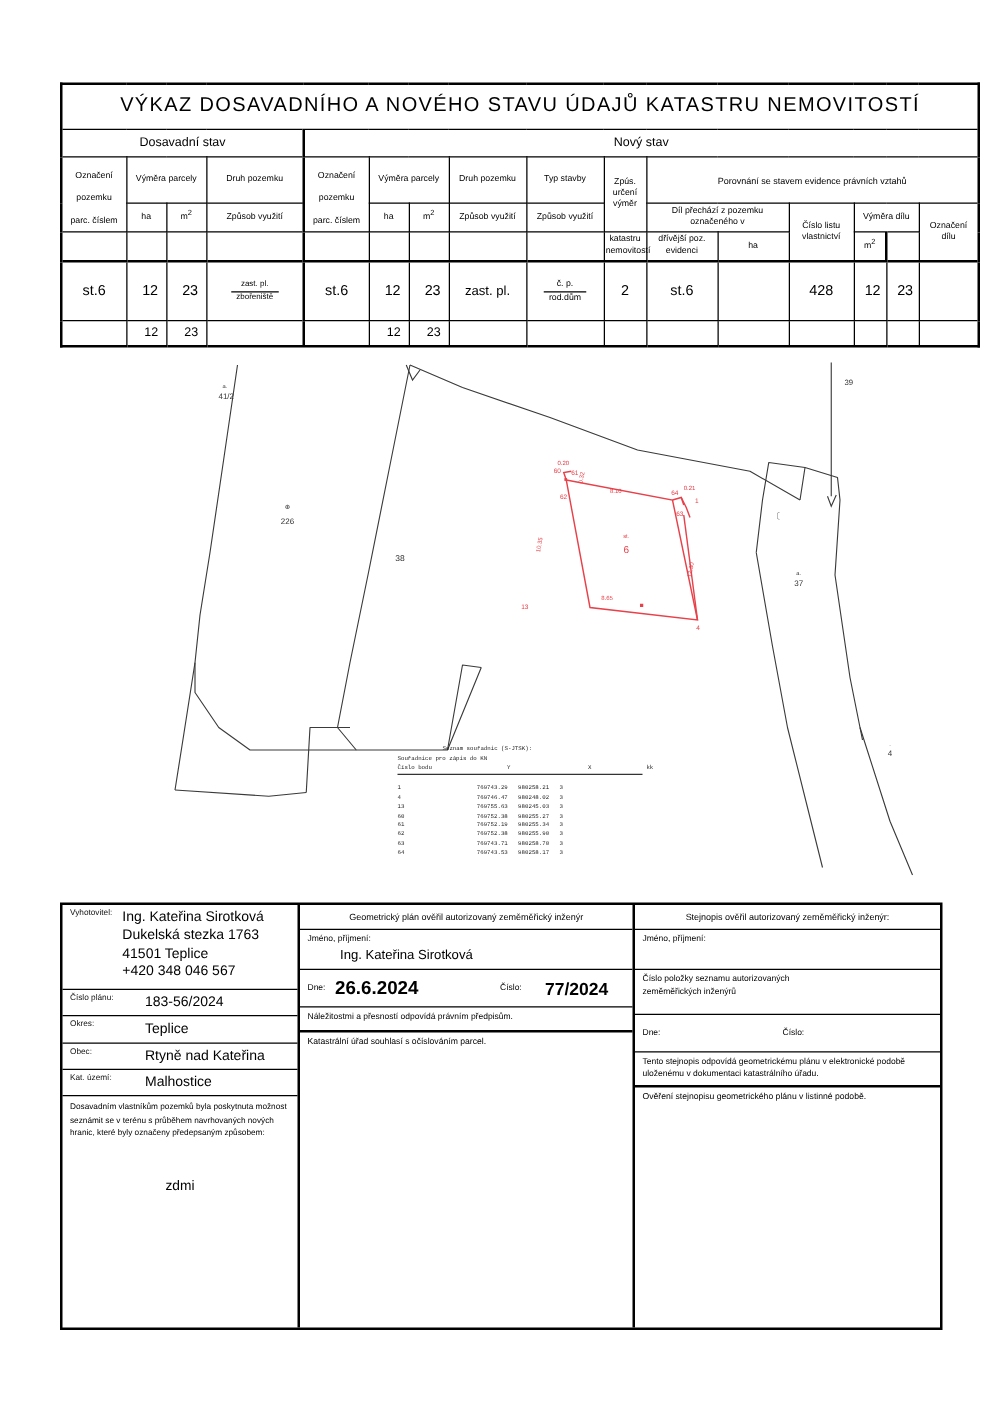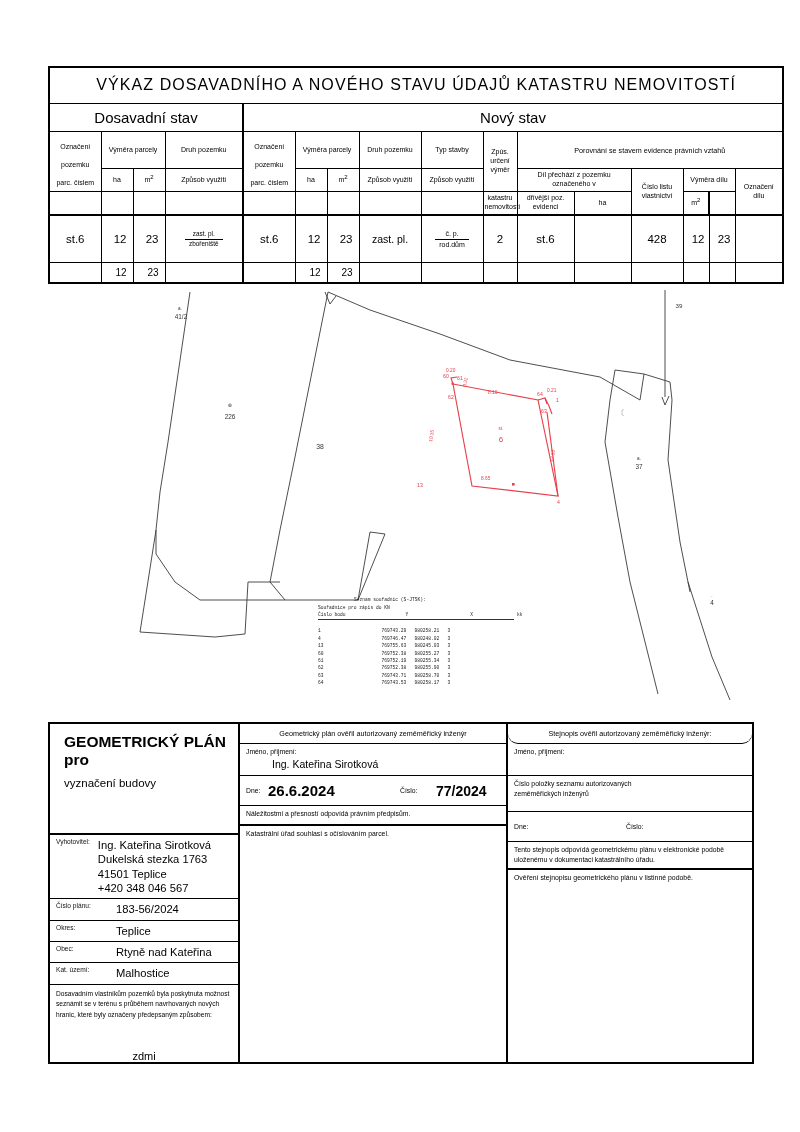--- a/index.html
+++ b/index.html
@@ -35,21 +35,21 @@
     font-weight: normal;
     padding: 1px 1px;
   }
   .ttl {
     font-size: 16px;
     font-weight: bold;
     letter-spacing: 1.1px;
     padding: 8px 0 9px 0 !important;
   }
   .sec {
-    font-size: 15px;
+    font-size: 10px;
     font-weight: bold;
     padding: 5px 0 5px 0 !important;
     margin-left: 21px;
   }
   .porov {
     font-size: 7.2px;
     padding: 2px 0 2px 0 !important;
   }
   .hd {
     font-size: 7.0px;
@@ -218,21 +218,20 @@
   .dne { height: 30px; }
   .nalez { height: 20px; border-bottom: 2px solid #000 !important;}
   .katast { flex: 1; padding: 4px 6px; font-size: 6.9px; }
   .abs { position: absolute; }
 
   .r-head {
     text-align: center;
     font-size: 7.2px;
     padding: 5px 0 5px 0;
     border-bottom: 1px solid #000;
-    border-radius: 10px;
   }
   .r-row {
     border-bottom: 1px solid #000;
     box-sizing: border-box;
     padding: 3px 6px;
     position: relative;
   }
   .r-row .cap { font-size: 6.8px; line-height: 1.4; }
   .r-nm { height: 32px; }
   .r-pol { height: 36px; }
@@ -493,25 +492,20 @@
 60                     769752.38   980255.27   3
 61                     769752.19   980255.34   3
 62                     769752.38   980255.90   3
 63                     769743.71   980258.70   3
 64                     769743.53   980258.17   3</span>
 </div>
 
 <div id="form">
 
   <div class="col-left">
-    <div class="gp-block-a gp-title">
-      <div class="t1">GEOMETRICKÝ PLÁN</div>
-      <div class="t2">pro</div>
-      <div class="t3">vyznačení budovy</div>
-    </div>
 
     <div class="row-b vyh">
       <span class="lbl-s">Vyhotovitel:</span>
       <span class="val-m">
         <span>Ing. Kateřina Sirotková</span><br>
         <span>Dukelská stezka  1763</span><br>
         <span>41501 Teplice</span><br>
         <span>+420 348 046 567</span>
       </span>
     </div>

